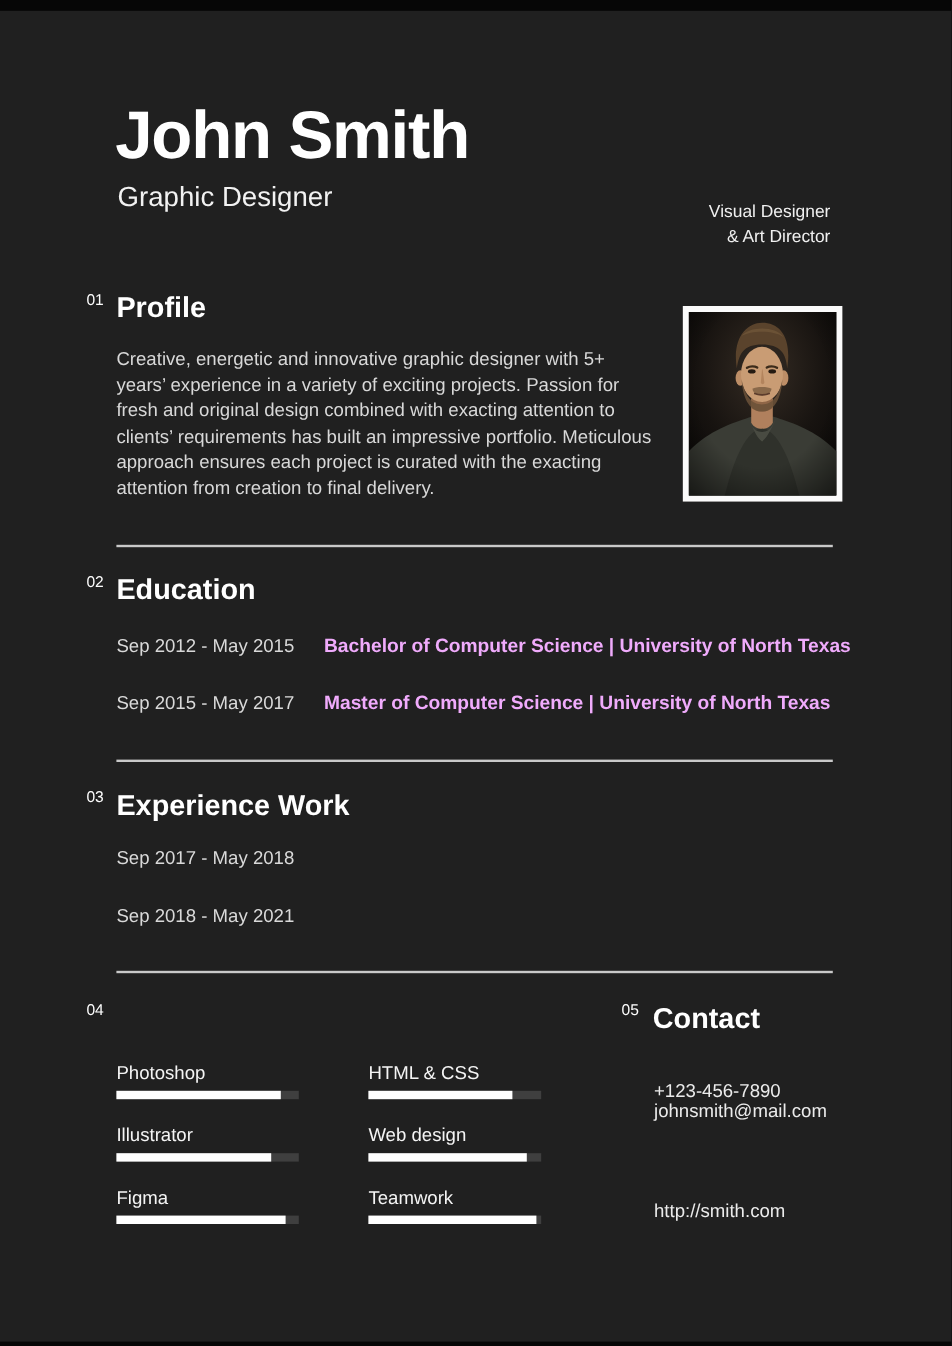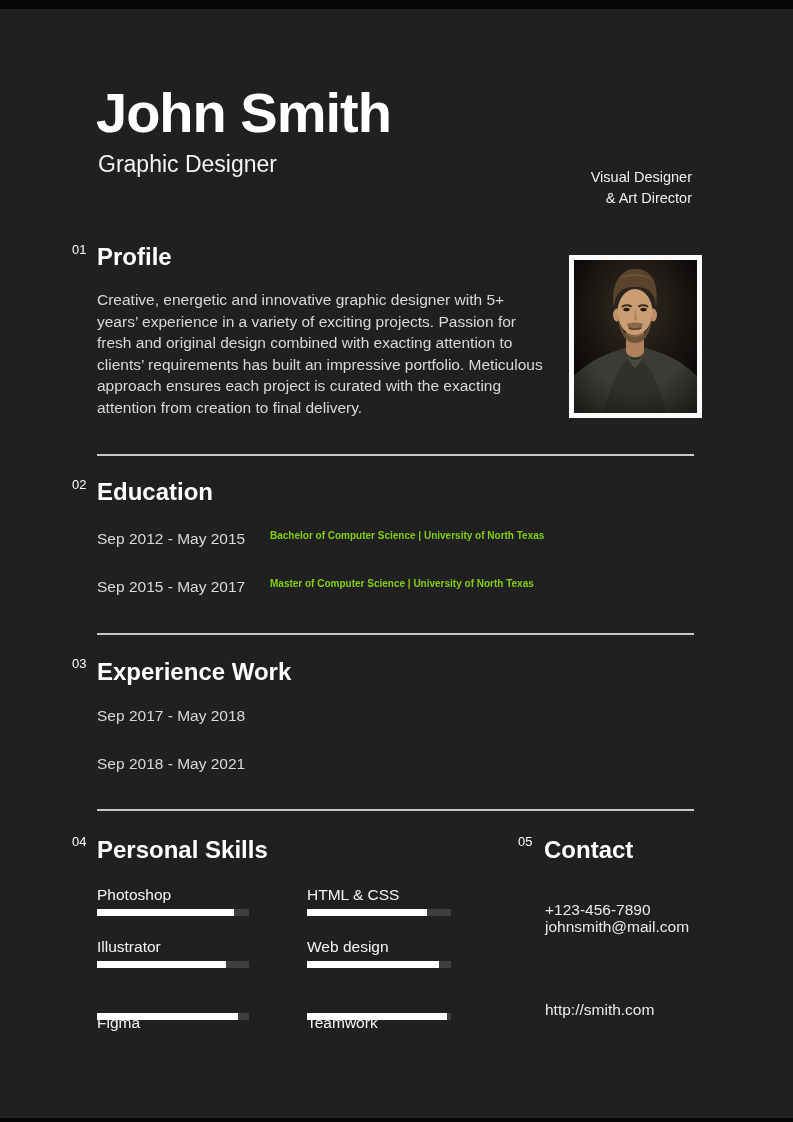--- a/index.html
+++ b/index.html
@@ -28,32 +28,32 @@
 
   .profile-body{left:97px;top:289px;width:452px;font-size:15.5px;line-height:21.5px;color:#d8d8d8;}
 
   .photo-frame{left:569px;top:255px;width:133px;height:163px;border:5px solid #fbfbfb;box-sizing:border-box;background:#0a0908;}
   .photo-frame svg{display:block;width:100%;height:100%;}
 
   .hr{left:97px;width:597px;height:2px;background:#c9c9c9;}
   .hr1{top:454px;} .hr2{top:633px;} .hr3{top:809px;}
 
   .row-date{font-size:15.5px;font-weight:400;color:#d9d9d9;white-space:nowrap;}
-  .row-detail{font-size:10px;font-weight:bold;color:#84cc16;white-space:nowrap;}
+  .row-detail{font-size:16px;font-weight:bold;color:#f0abfc;white-space:nowrap;}
   .edu-r1{top:530px;} .edu-r2{top:578px;}
   .exp-r1{top:707px;} .exp-r2{top:755px;}
   .col-date{left:97px;} .col-edu-detail{left:270px;} .col-exp-detail{left:265px;}
 
   .skill-label{font-size:15.5px;font-weight:400;color:#f4f4f4;white-space:nowrap;}
   .bar{height:7px;background:#3f3f3f;}
   .bar-fill{height:100%;background:#ffffff;}
   .sk-col-l{left:97px;} .sk-col-r{left:307px;}
   .sk-row1-label{top:886px;} .sk-row1-bar{top:909px;}
   .sk-row2-label{top:938px;} .sk-row2-bar{top:961px;}
-  .sk-row3-label{top:990px;margin-top:24px;} .sk-row3-bar{top:1013px;}
+  .sk-row3-label{top:990px;} .sk-row3-bar{top:1013px;}
   .bar-l{width:152px;} .bar-r{width:144px;}
 
   .contact-item{left:545px;font-size:15.5px;font-weight:500;color:#ebebeb;white-space:nowrap;}
   .ct1{top:901px;} .ct2{top:918px;} .ct3{top:1001px;}
 </style>
 </head>
 <body>
 
 <div class="page">
   <div class="edge-bar edge-top"></div>
@@ -127,21 +127,20 @@
   <div class="abs hr hr2"></div>
 
   <div class="abs sec-num num-03">03</div>
   <div class="abs sec-title title-experience">Experience Work</div>
   <div class="abs row-date col-date exp-r1">Sep 2017 - May 2018</div>
   <div class="abs row-date col-date exp-r2">Sep 2018 - May 2021</div>
 
   <div class="abs hr hr3"></div>
 
   <div class="abs sec-num num-04">04</div>
-  <div class="abs sec-title title-skills">Personal Skills</div>
 
   <div class="abs skill-label sk-col-l sk-row1-label">Photoshop</div>
   <div class="abs bar bar-l sk-col-l sk-row1-bar">
       <div class="bar-fill" style="width: 90%;"></div>
     </div>
   <div class="abs skill-label sk-col-l sk-row2-label">Illustrator</div>
   <div class="abs bar bar-l sk-col-l sk-row2-bar">
       <div class="bar-fill" style="width: 85%;"></div>
     </div>
   <div class="abs skill-label sk-col-l sk-row3-label">Figma</div>

